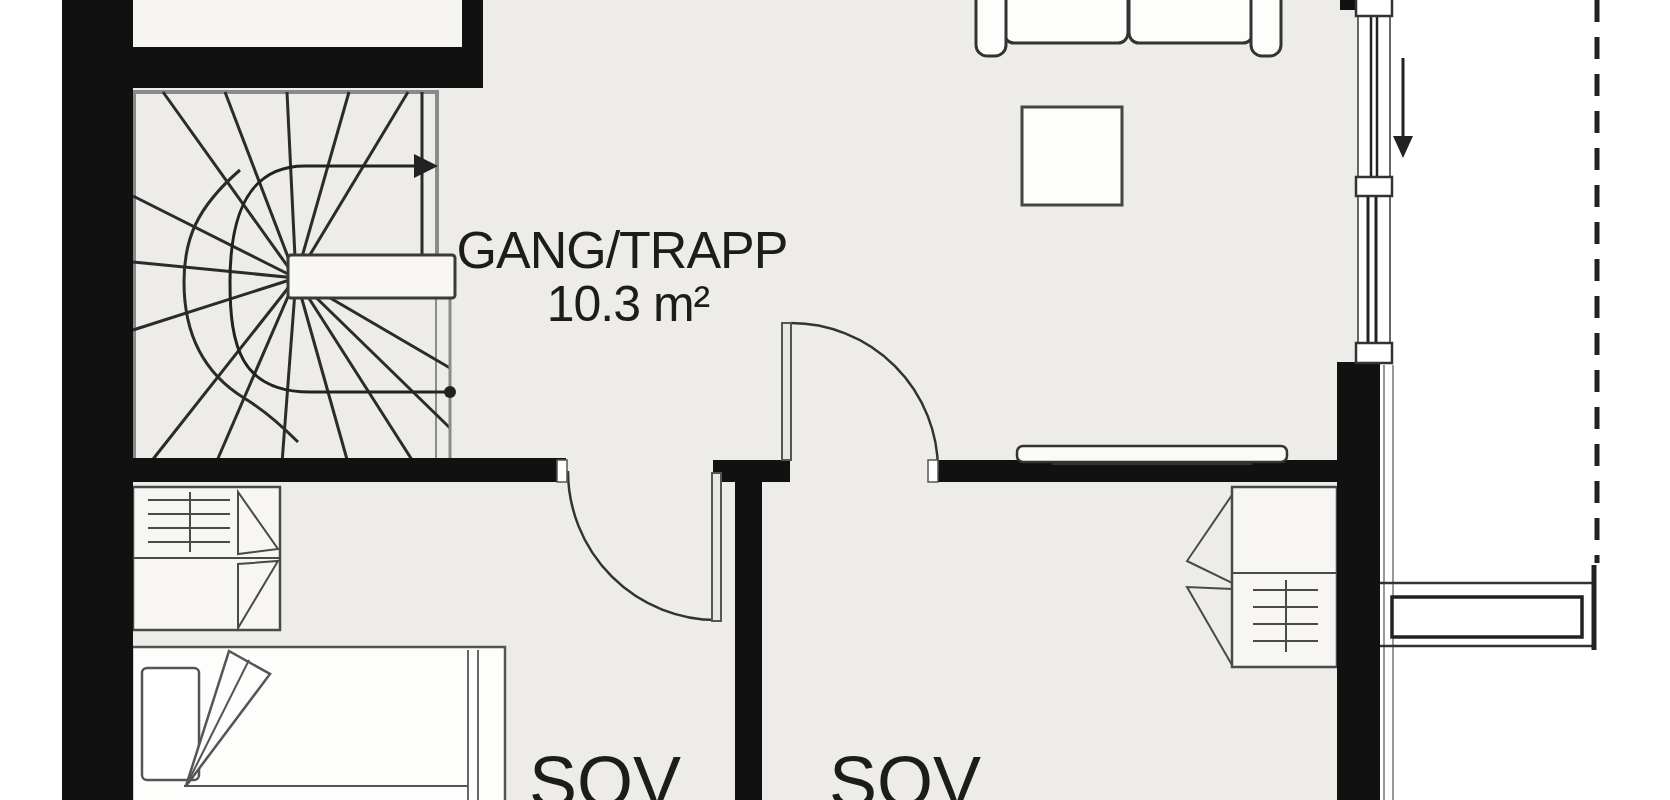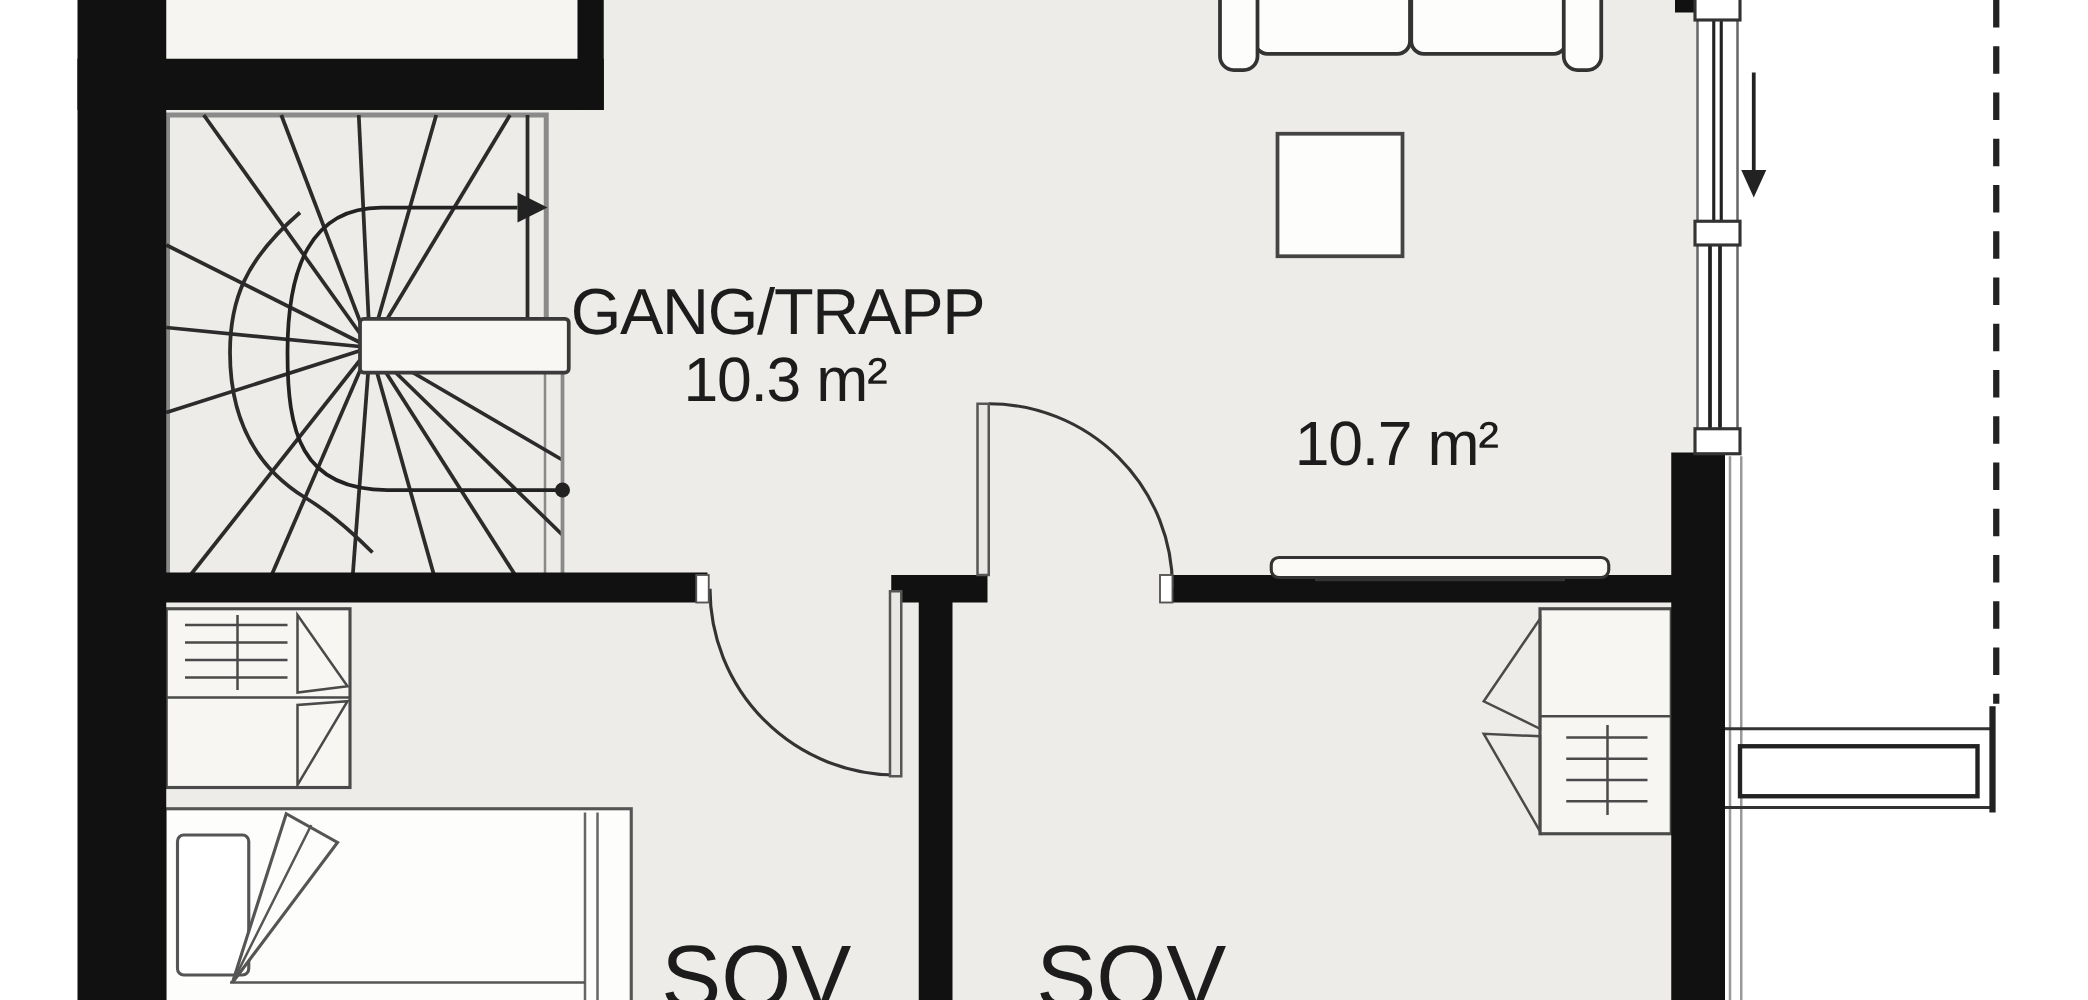--- a/index.html
+++ b/index.html
@@ -149,16 +149,15 @@
   </g>
   <rect x="1022" y="107" width="100" height="98" fill="#fdfdfb" stroke="#444" stroke-width="3"></rect>
   <g>
     <rect x="1017" y="446" width="270" height="16" rx="6" fill="#fbfaf7" stroke="#333" stroke-width="2.5"></rect>
     <line x1="1052" y1="464" x2="1252" y2="464" stroke="#333" stroke-width="2"></line>
   </g>
 </svg>
 
   <div class="lbl" style="left:622px;top:224px">GANG/TRAPP</div>
   <div class="lbl area" style="left:628px;top:279px">10.3 m²</div>
-  <div class="lbl area" style="left:1117px;top:330px">10.7 m²</div>
   <div class="lbl sov" style="left:605px;top:746px">SOV</div>
   <div class="lbl sov" style="left:905px;top:746px">SOV</div>
 </div>
 
 </body></html>

